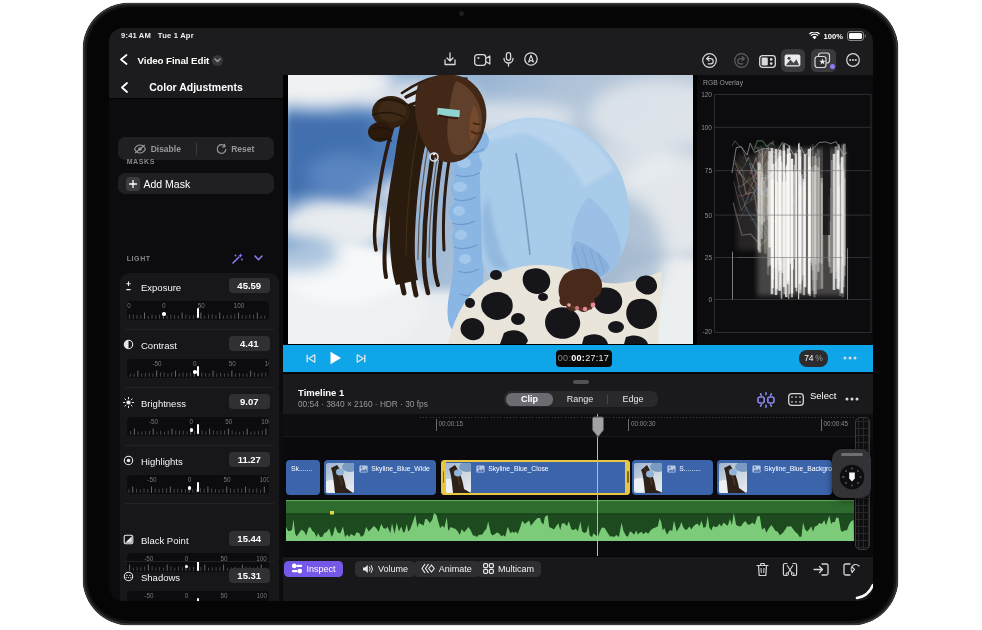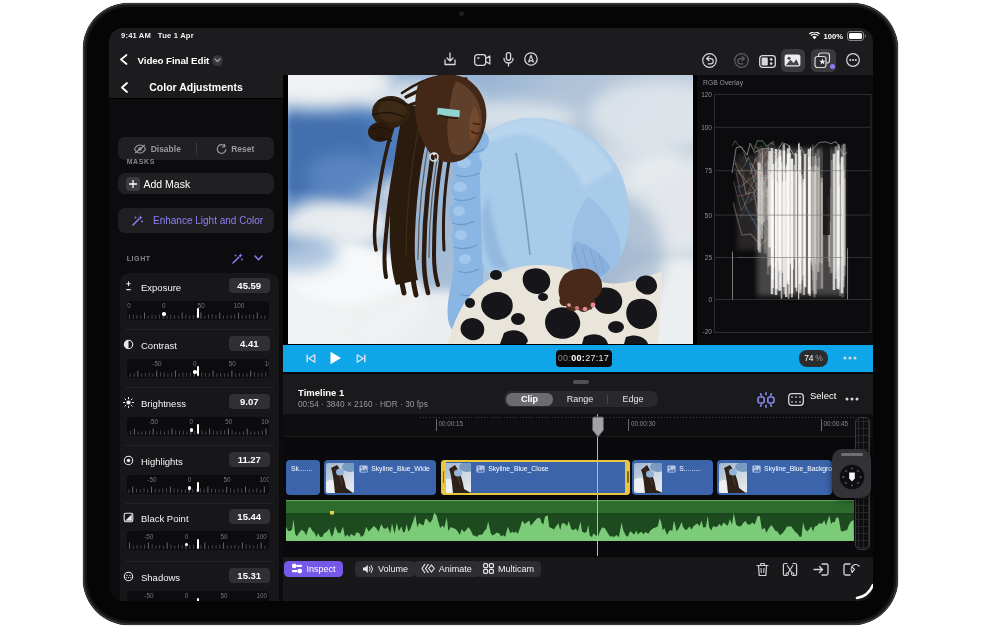--- a/index.html
+++ b/index.html
@@ -214,31 +214,20 @@
           </div>
 </div>
 <div class="slab" style="top:82.5px">MASKS</div>
 <div class="btn1" style="top:98.3px;height:20.7px">
   <span style="margin-left:7.5px;width:14px;height:14px;background:#3c3c40;border-radius:3.5px;display:flex;align-items:center;justify-content:center">
             <svg width="8" height="8" viewBox="0 0 8 8">
               <path d="M4 0.5 L4 7.5 M0.5 4 L7.5 4" stroke="#fff" stroke-width="1.3" stroke-linecap="round"></path>
             </svg>
           </span>
   <span style="margin-left:4px;font-size:10.5px;color:#fff">Add Mask</span>
-</div>
-<div class="btn1" style="top:133.3px;height:25px">
-  <span style="margin-left:13px">
-            <svg width="13" height="13" viewBox="0 0 13 13">
-              <path d="M2 11 L8 5" stroke="#8d7bf4" stroke-width="1.6" stroke-linecap="round"></path>
-              <path d="M9.5 1 L10.1 2.9 L12 3.5 L10.1 4.1 L9.5 6 L8.9 4.1 L7 3.5 L8.9 2.9 Z" fill="#8d7bf4"></path>
-              <circle cx="4.5" cy="3.5" r="0.9" fill="#8d7bf4"></circle>
-              <circle cx="11" cy="7.5" r="0.9" fill="#8d7bf4"></circle>
-            </svg>
-          </span>
-  <span style="margin-left:9px;font-size:10px;color:#8d80f2">Enhance Light and Color</span>
 </div>
 <div class="slab" style="top:180px">LIGHT</div>
 <div style="position:absolute;left:11px;top:197.9px;width:159px;height:328.1px;background:#17171a;border-radius:9px 9px 0 0"></div>
 <span style="position:absolute;left:122px;top:177px">
           <svg width="13" height="13" viewBox="0 0 13 13">
             <path d="M2 11 L8 5" stroke="#8d7bf4" stroke-width="1.6" stroke-linecap="round"></path>
             <path d="M9.5 1 L10.1 2.9 L12 3.5 L10.1 4.1 L9.5 6 L8.9 4.1 L7 3.5 L8.9 2.9 Z" fill="#8d7bf4"></path>
             <circle cx="4.5" cy="3.5" r="0.9" fill="#8d7bf4"></circle>
             <circle cx="11" cy="7.5" r="0.9" fill="#8d7bf4"></circle>
           </svg>
@@ -490,21 +479,21 @@
             </svg>
     <div class="rnum" style="left:24.5px">-50</div>
             <div class="rnum" style="left:62.1px">0</div>
             <div class="rnum" style="left:99.7px">50</div>
             <div class="rnum" style="left:137.3px">100</div>
     <div class="dot" style="left:60.5px"></div>
     <div class="pline"></div>
   </div>
 </div>
         <div class="sep" style="top:428.0px"></div>
-<div class="sld" style="top:431px">
+<div class="sld" style="top:453px">
   <div class="sldrow">
             <span class="sldic">
               <svg width="11" height="11" viewBox="0 0 11 11">
                 <rect x="1.2" y="1.2" width="8.6" height="8.6" rx="1.5" fill="none" stroke="#e8e8ea" stroke-width="1.1"></rect>
                 <path d="M2.2 8.8 L8.8 2.2 L8.8 8.8 Z" fill="#e8e8ea"></path>
               </svg>
             </span>
             <span class="sldlab">Black Point</span>
             <span class="pill">15.44</span>
           </div>

